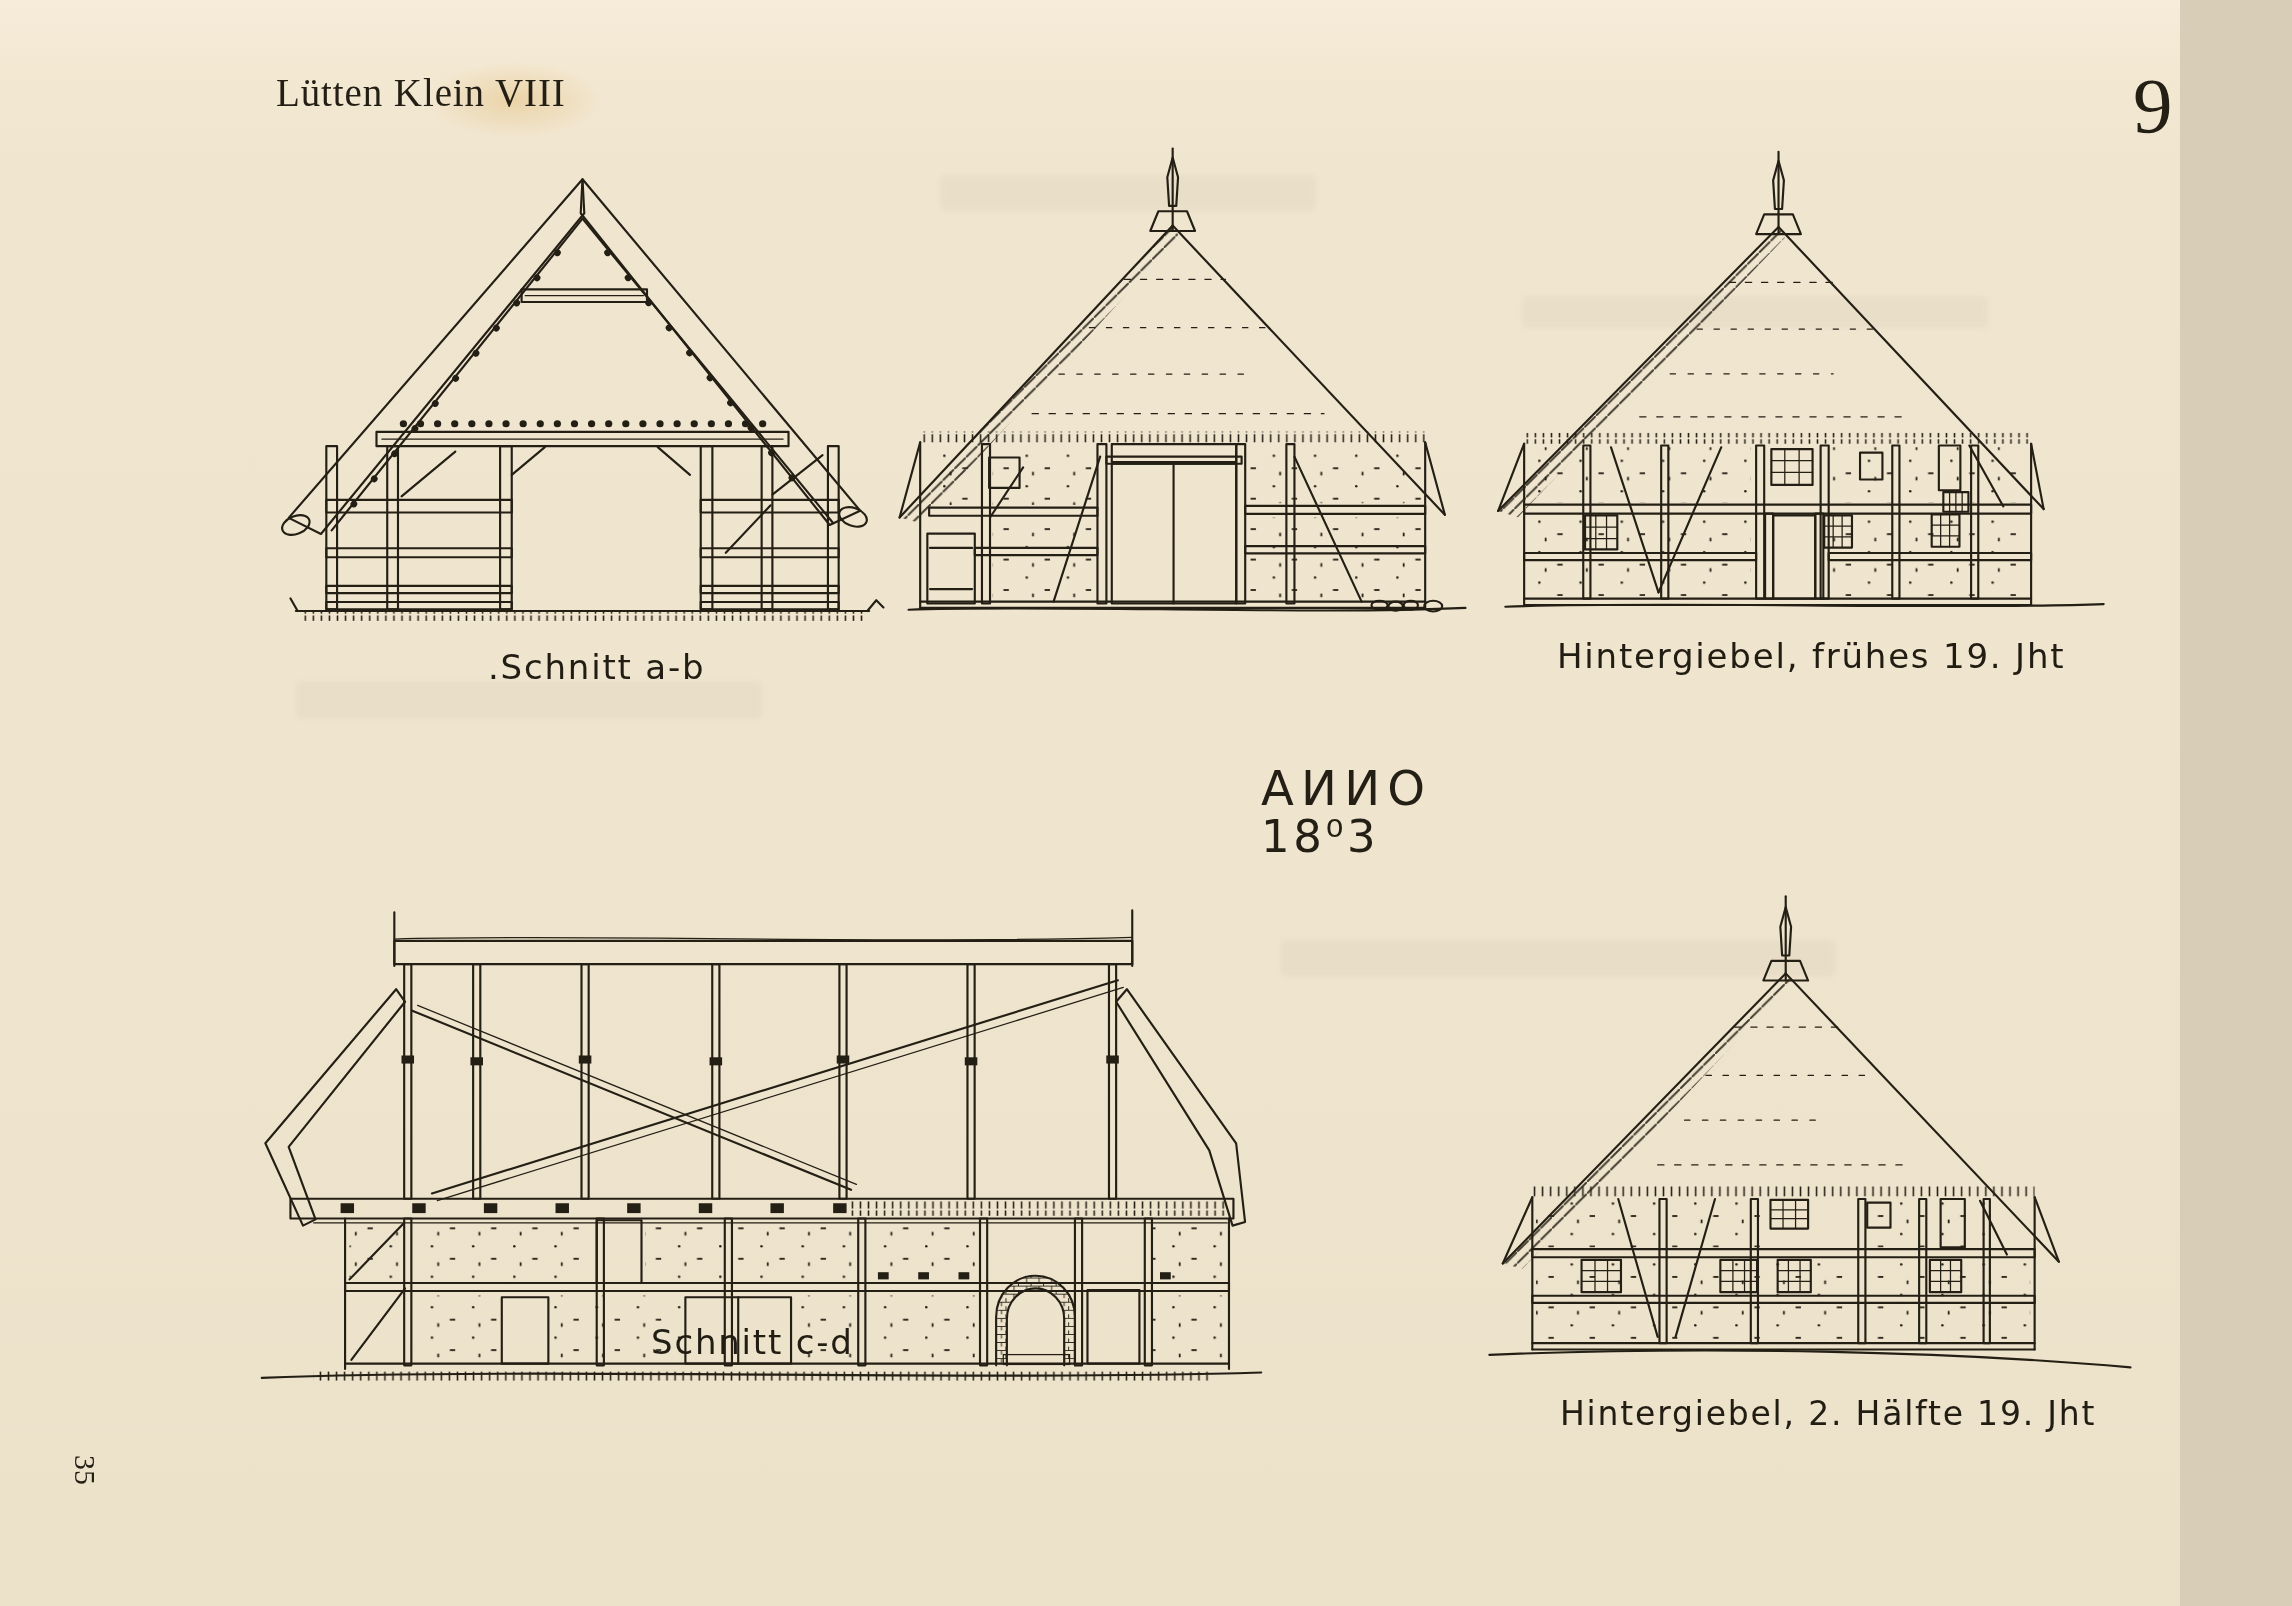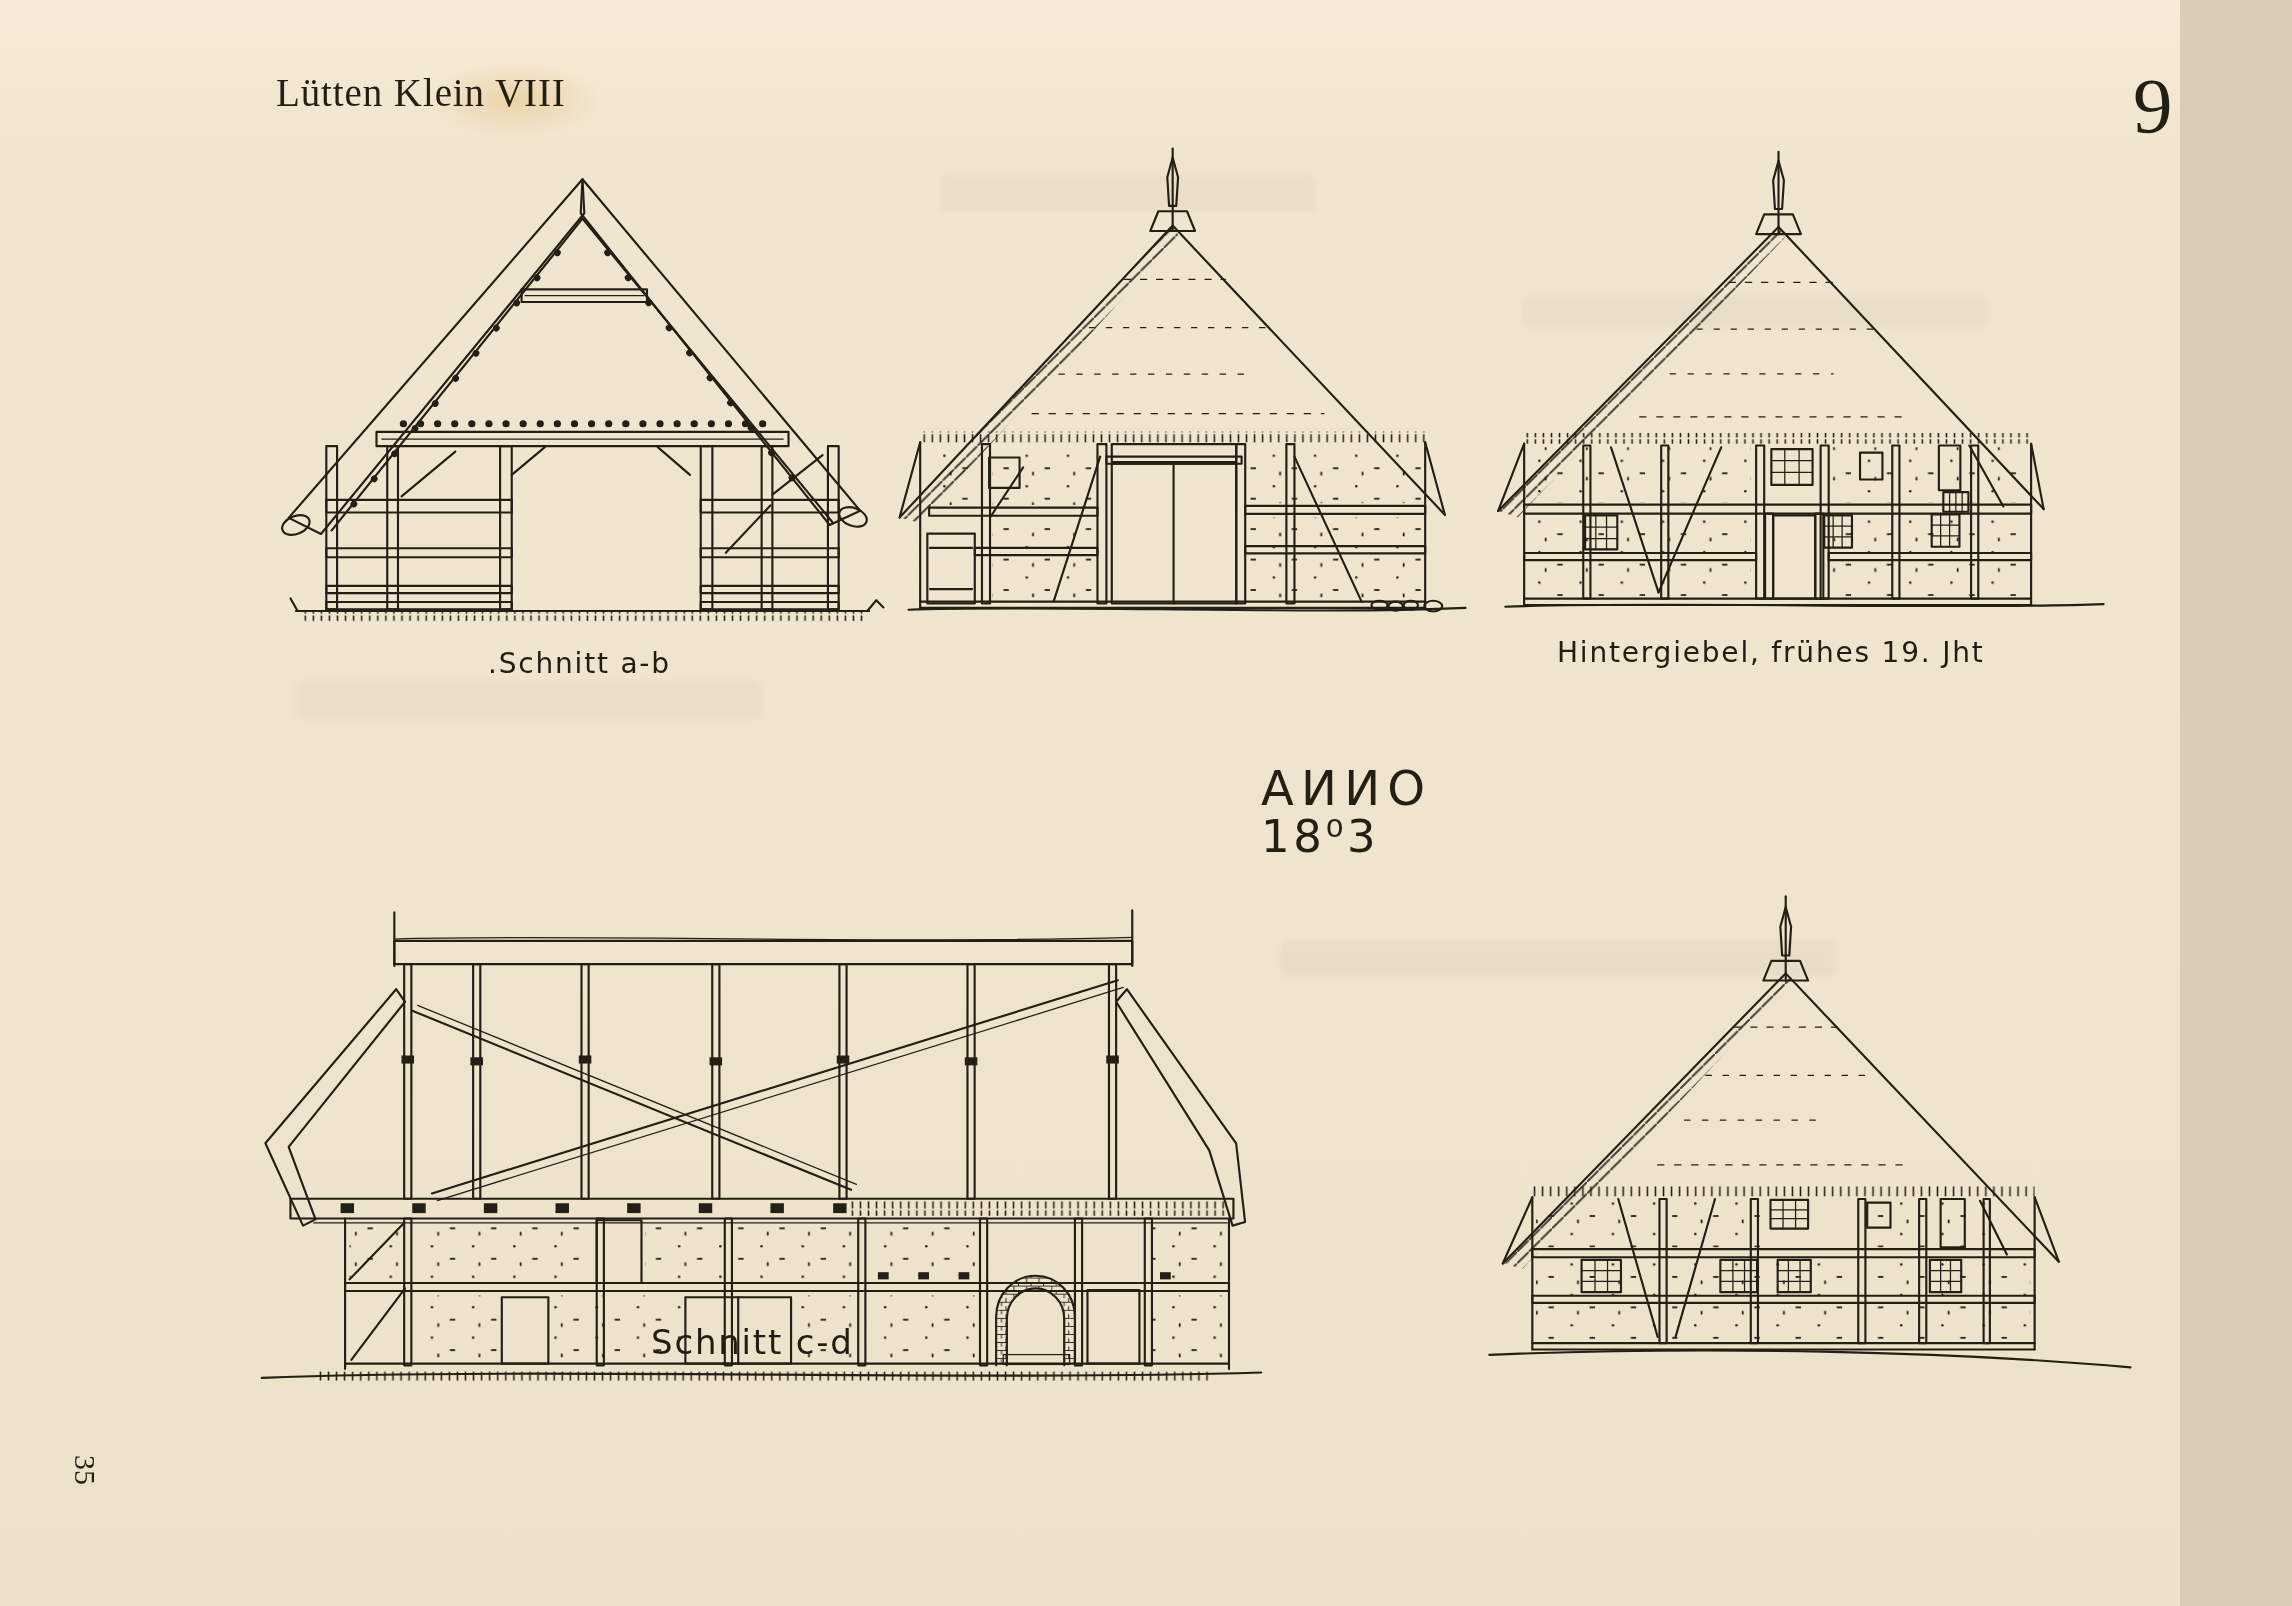--- a/index.html
+++ b/index.html
@@ -12,21 +12,21 @@
   }
   
   .ghost{position:absolute;background:#8a7c5e;opacity:0.06;border-radius:5.4px;filter:blur(2.7px);}
   .serif{font-family:"Liberation Serif","DejaVu Serif",serif;}
   #header-title{position:absolute;left:276px;top:70px;font-size:39px;letter-spacing:0.9px;}
   #page-number{position:absolute;left:2133px;top:61px;font-size:79px;font-weight:400;}
   #margin-number{position:absolute;left:70px;top:1453px;font-size:30px;transform:rotate(90deg);transform-origin:center;}
   .figure{position:absolute;}
   .caption{
     position:absolute;font-family:"DejaVu Sans",sans-serif;
-    font-size:28px;letter-spacing:1.8px;color:#221d13;white-space:nowrap;
+    font-size:34px;letter-spacing:1.8px;color:#221d13;white-space:nowrap;
   }
   #anno{position:absolute;left:1261px;top:763px;width:197px;text-align:left;line-height:1.05;}
   #anno .l1{font-size:48px;letter-spacing:7.2px;}
   #anno .l2{font-size:45px;letter-spacing:3.6px;}
   svg{display:block;}
   svg *{vector-effect:none;}
   .ink{stroke:#241f15;fill:none;stroke-width:2.4;stroke-linecap:round;stroke-linejoin:round;}
   .inkthin{stroke:#241f15;fill:none;stroke-width:1.4;stroke-linecap:round;}
   .inkfill{fill:#241f15;stroke:none;}
 </style>
@@ -450,15 +450,16 @@
         <rect x="330" y="412" width="37" height="36" class="ink"></rect>
         <path d="M330,424 H367 M330,436 H367 M342,412 V448 M355,412 V448" class="inkthin"></path>
       </g>
       <g>
         <rect x="500" y="412" width="35" height="36" class="ink"></rect>
         <path d="M500,424 H535 M500,436 H535 M512,412 V448 M523,412 V448" class="inkthin"></path>
       </g>
       <path d="M8,518 C 250,508 520,514 724,532" class="ink" stroke-width="3"></path>
     </svg>
   </div>
+  <div class="caption" style="left:1560px;top:1394px;font-size:33px">Hintergiebel, 2. Hälfte 19. Jht</div>
 
 </div>
 
 
 </body></html>

